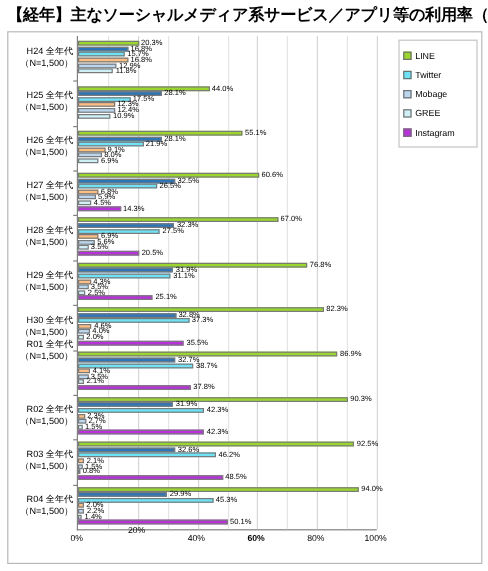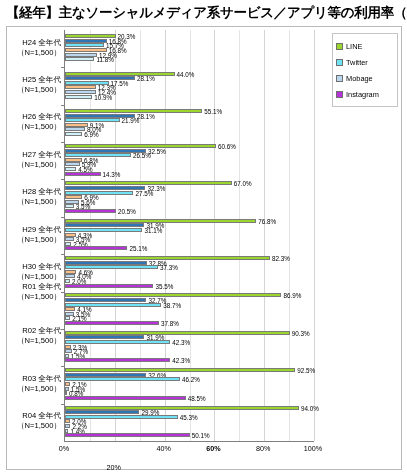--- a/index.html
+++ b/index.html
@@ -456,21 +456,21 @@
           <div class="bar-label" style="left: 5.486px;">1.4%</div>
         </div>
         <div class="bar-row" style="top: 403.118px; width: 249px;">
           <div class="bar" style="width: 124.749px; background: rgb(183, 51, 217);"></div>
           <div class="bar-label" style="left: 126.749px;">50.1%</div>
         </div>
       </div>
 
     <div id="x-axis">
         <div class="x-tick" style="left: 43px; top: 417px; width: 28px;">0%</div>
-        <div class="x-tick" style="left: 92.8px; top: 436px; width: 28px;">20%</div>
+        <div class="x-tick" style="left: 92.8px; top: 410px; width: 28px;">20%</div>
         <div class="x-tick" style="left: 142.6px; top: 417px; width: 28px;">40%</div>
         <div class="x-tick" style="left: 192.4px; top: 417px; width: 28px; font-weight: bold;">60%</div>
         <div class="x-tick" style="left: 242.2px; top: 417px; width: 28px;">80%</div>
         <div class="x-tick" style="left: 292px; top: 417px; width: 28px;">100%</div>
       </div>
 
     <div id="y-axis">
         <div class="cat-label" style="top: 10.6818px; left: 2px; width: 52px;">
           <span class="l1">H24 全年代</span>
           <span class="l2">（N=1,500）</span>
@@ -496,21 +496,21 @@
           <span class="l2">（N=1,500）</span>
         </div>
         <div class="cat-label" style="top: 234.864px; left: 2px; width: 52px;">
           <span class="l1">H30 全年代</span>
           <span class="l2">（N=1,500）</span>
         </div>
         <div class="cat-label" style="top: 255px; left: 2px; width: 52px;">
           <span class="l1">R01 全年代</span>
           <span class="l2">（N=1,500）</span>
         </div>
-        <div class="cat-label" style="top: 299px; left: 2px; width: 52px;">
+        <div class="cat-label" style="top: 309px; left: 2px; width: 52px;">
           <span class="l1">R02 全年代</span>
           <span class="l2">（N=1,500）</span>
         </div>
         <div class="cat-label" style="top: 346.955px; left: 2px; width: 52px;">
           <span class="l1">R03 全年代</span>
           <span class="l2">（N=1,500）</span>
         </div>
         <div class="cat-label" style="top: 384.318px; left: 2px; width: 52px;">
           <span class="l1">R04 全年代</span>
           <span class="l2">（N=1,500）</span>
@@ -524,19 +524,23 @@
         </div>
         <div class="legend-item">
           <span class="legend-swatch" style="background: rgb(111, 227, 245);"></span>
           <span class="legend-text">Twitter</span>
         </div>
         <div class="legend-item">
           <span class="legend-swatch" style="background: rgb(187, 215, 240);"></span>
           <span class="legend-text">Mobage</span>
         </div>
         <div class="legend-item">
+          <span class="legend-swatch" style="background: rgb(207, 240, 247);"></span>
+          <span class="legend-text">GREE</span>
+        </div>
+        <div class="legend-item">
           <span class="legend-swatch" style="background: rgb(183, 51, 217);"></span>
           <span class="legend-text">Instagram</span>
         </div>
       </div>
 
   </div>
 </div>
 
 </body></html>

